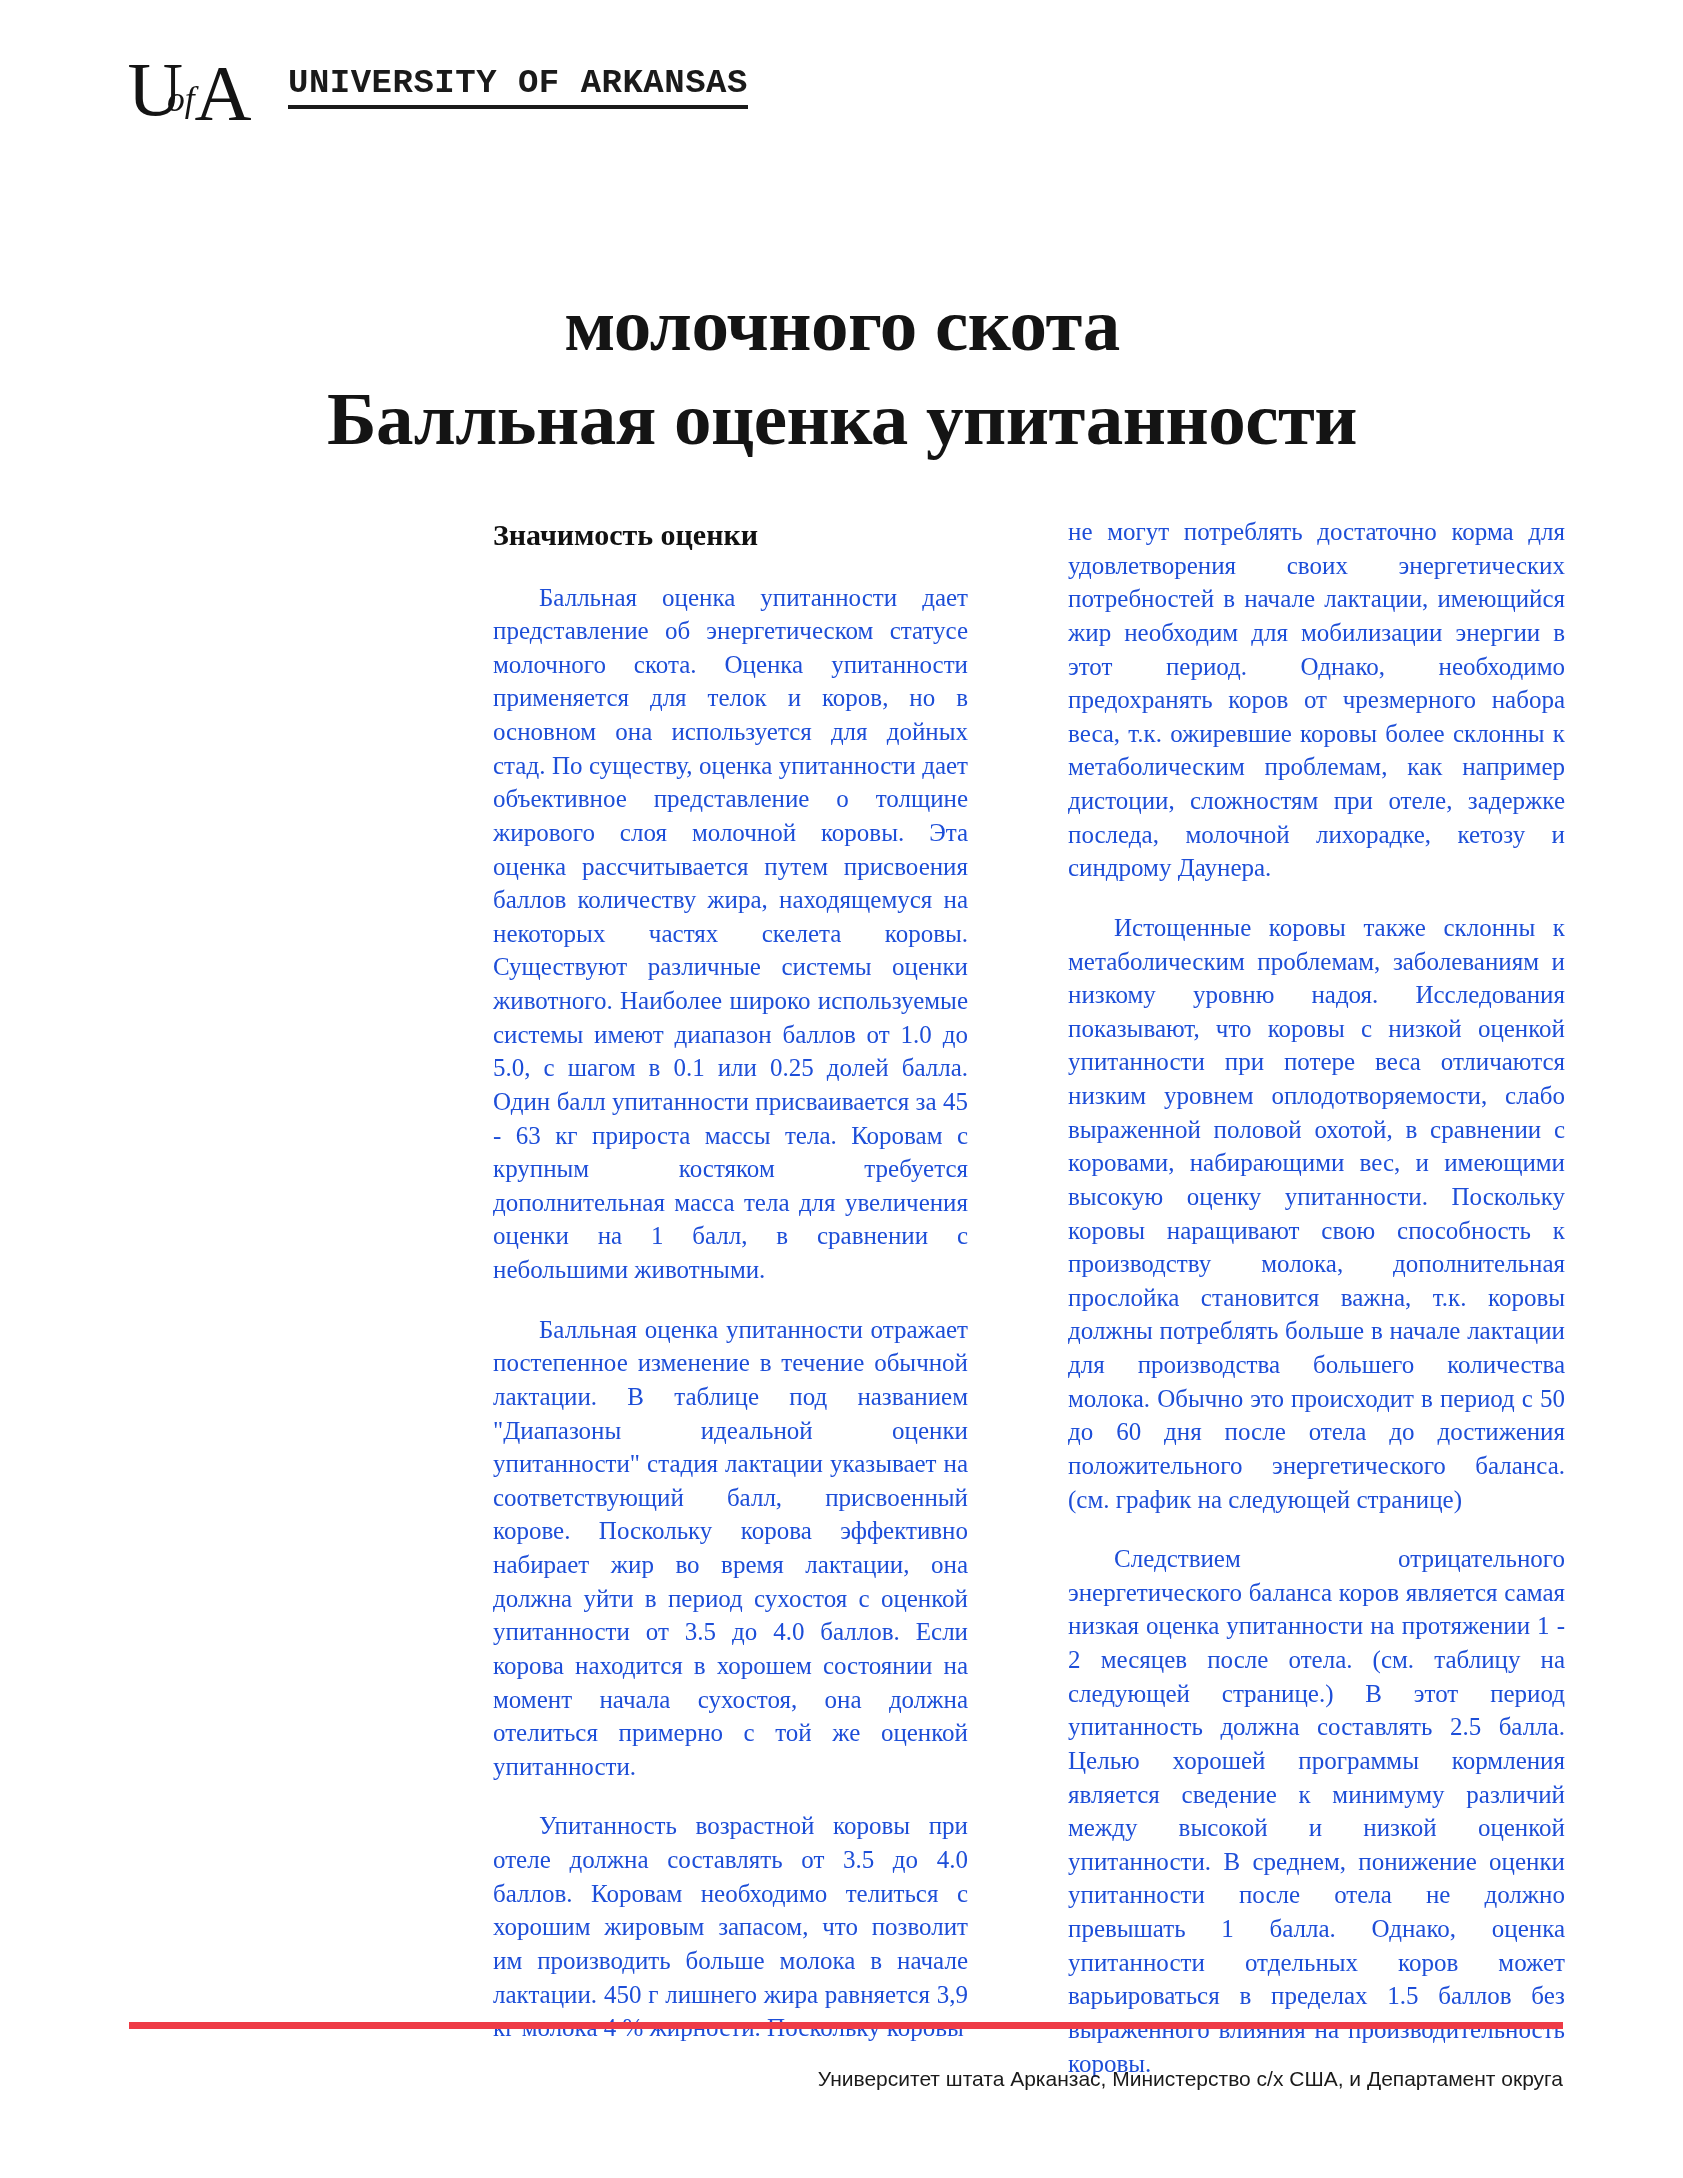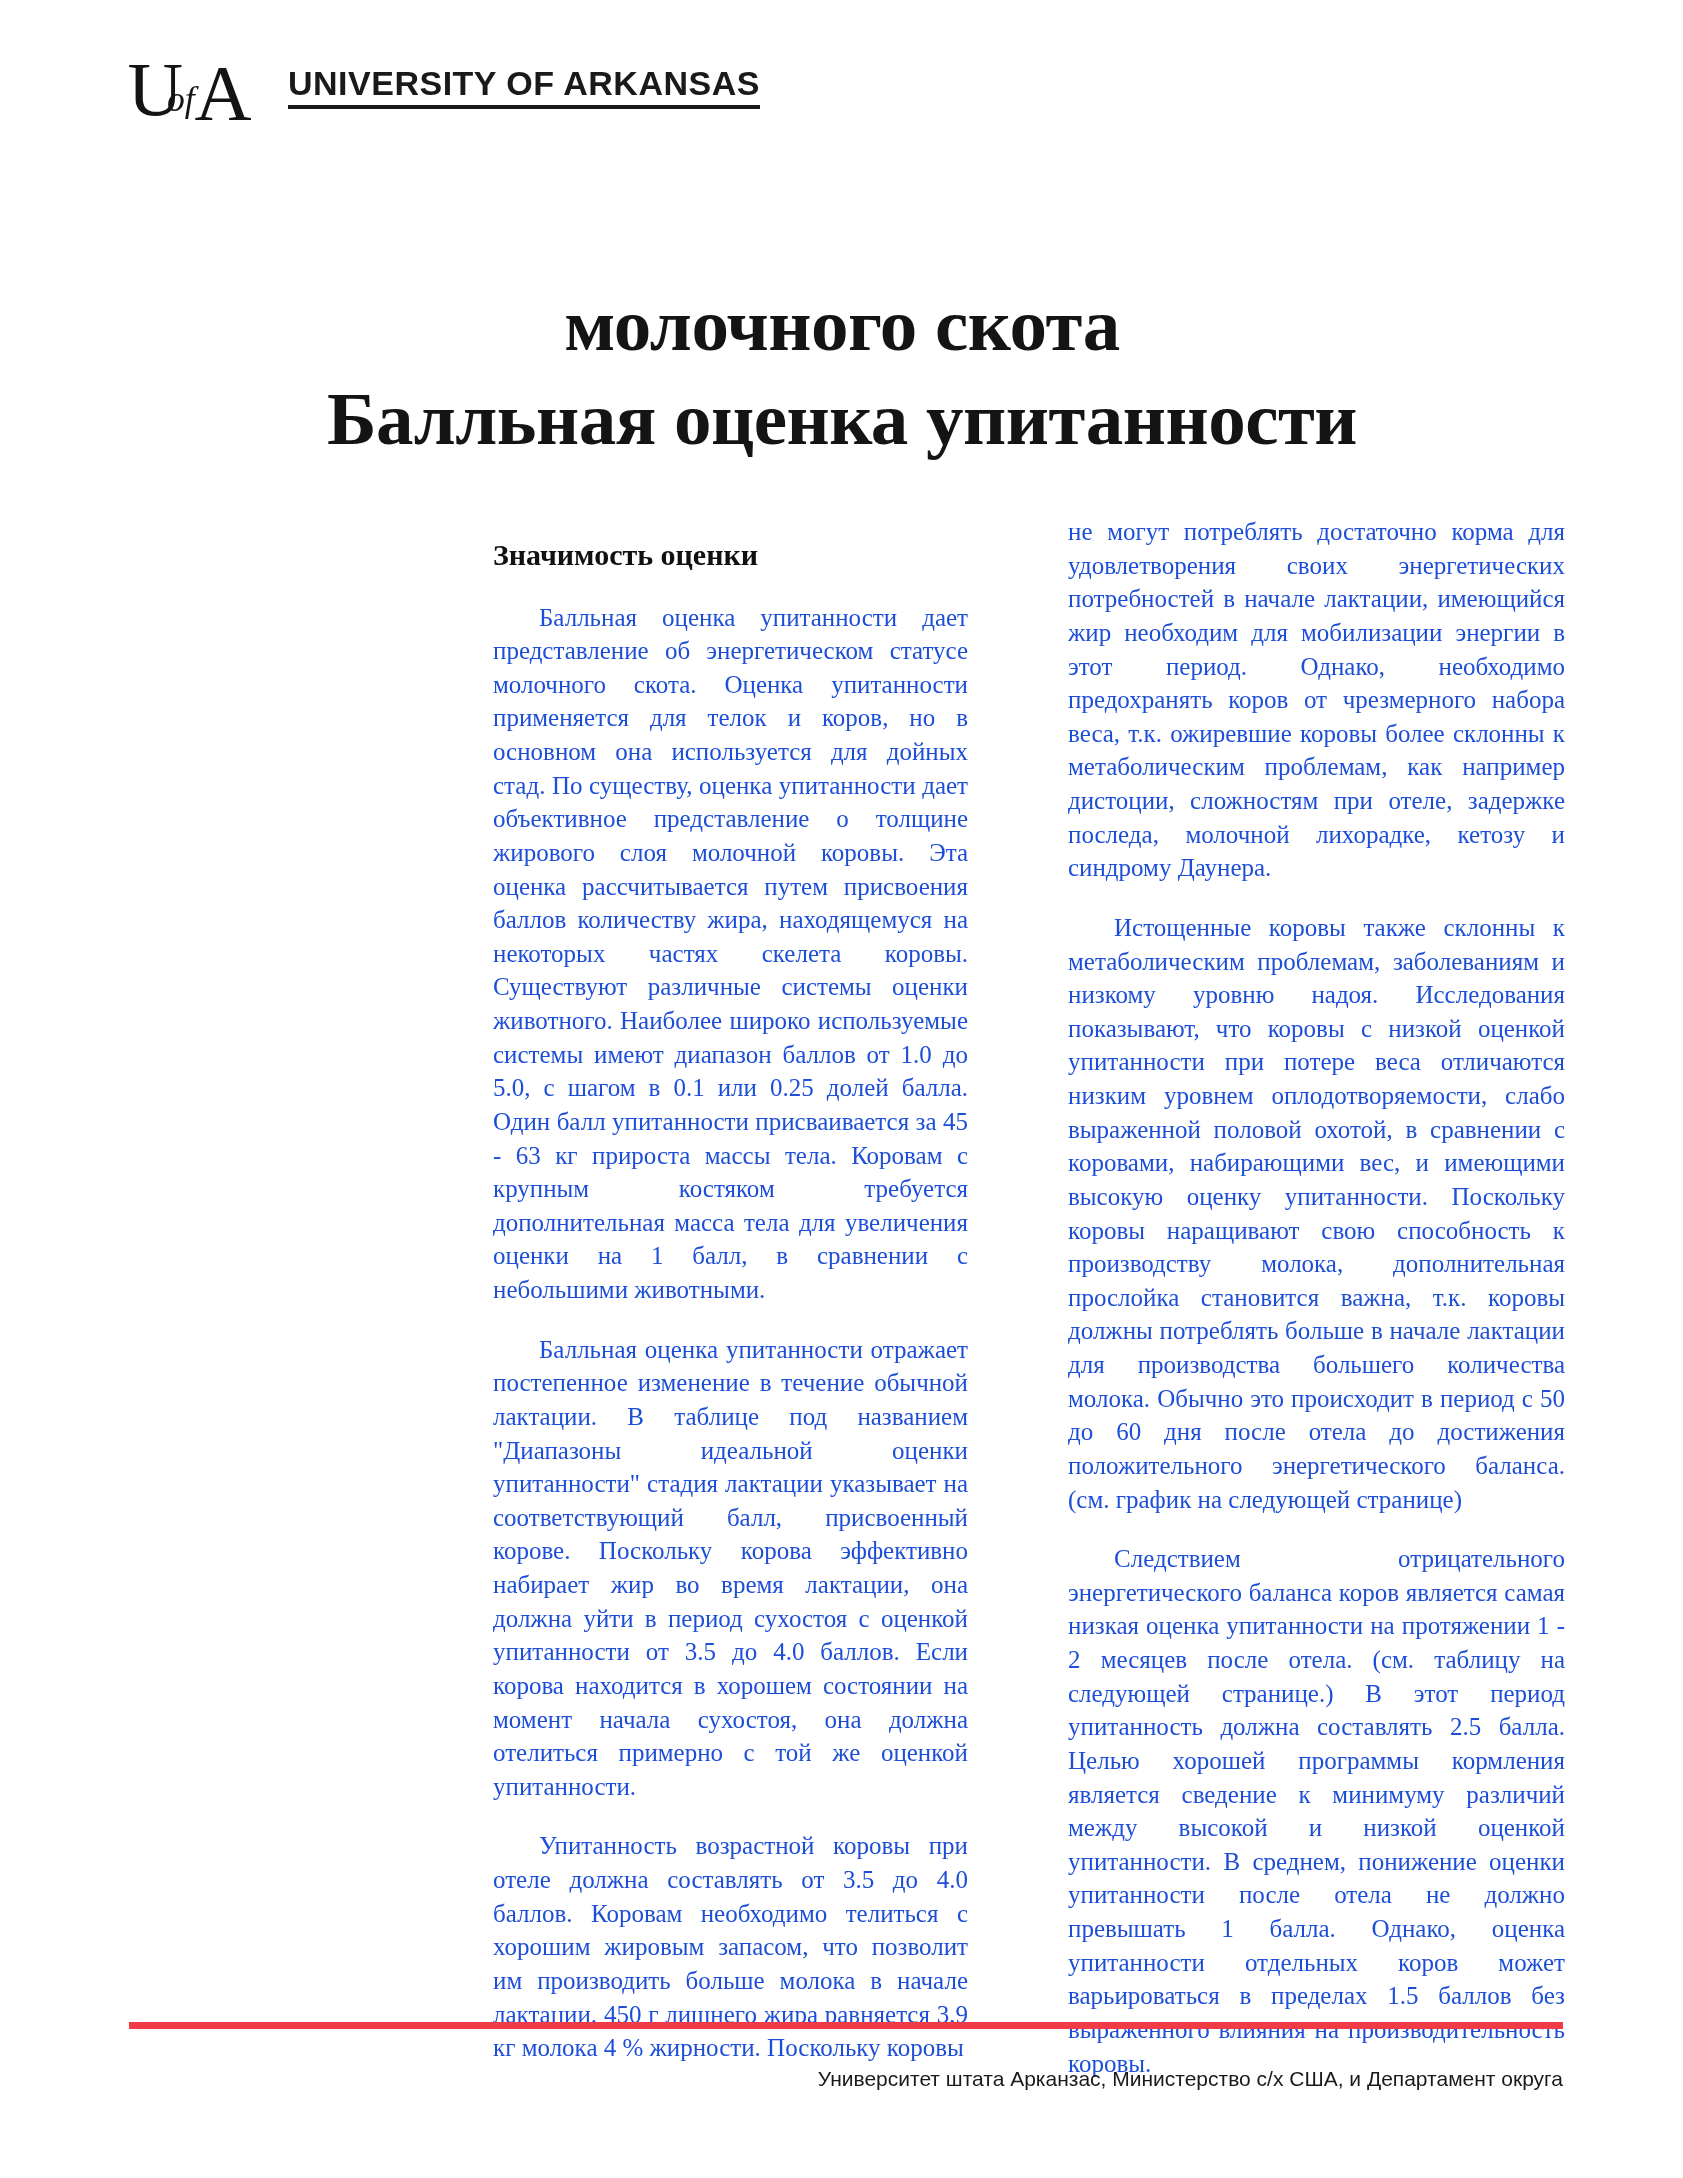--- a/index.html
+++ b/index.html
@@ -33,21 +33,21 @@
     flex: none;
   }
   .logo-monogram svg { display: block; }
   .logo-words {
     margin-left: 22px;
     display: flex;
     flex-direction: column;
     justify-content: center;
   }
   .logo-line1, .logo-line2 {
-    font-family: Liberation Sans, sans-serif;
+    font-family: Liberation Mono, monospace;
     font-weight: bold;
     letter-spacing: 0.5px;
     font-size: 34px;
     line-height: 1.06;
     color: #1a1a1a;
     white-space: nowrap;
   }
   .logo-rule {
     border-top: 4px solid #1a1a1a;
     margin: 3px 0 3px 0;
@@ -84,21 +84,20 @@
     top: 0;
     width: 297px;
     height: 100%;
   }
   .col-one {
     position: absolute;
     left: 366px;
     top: 0;
     width: 475px;
     height: 100%;
-    margin-top: 20px;
   }
   .col-two {
     position: absolute;
     left: 941px;
     top: 0;
     width: 497px;
     height: 100%;
   }
 
   .byline {

